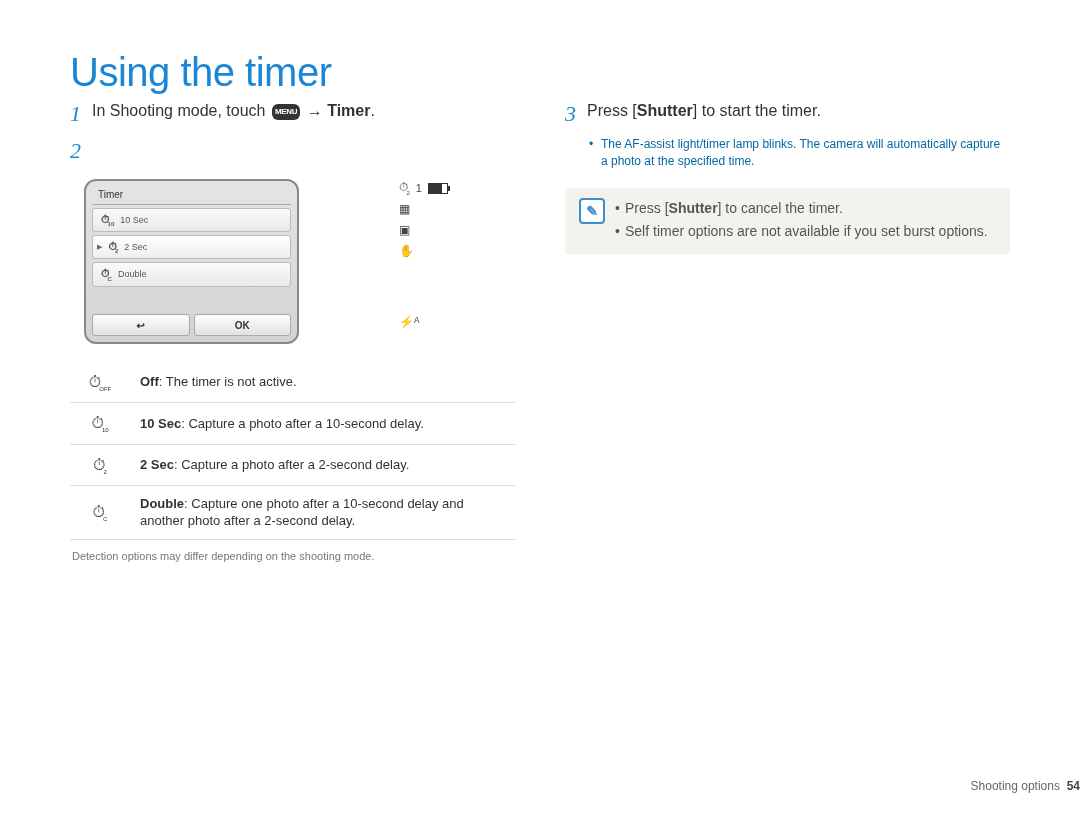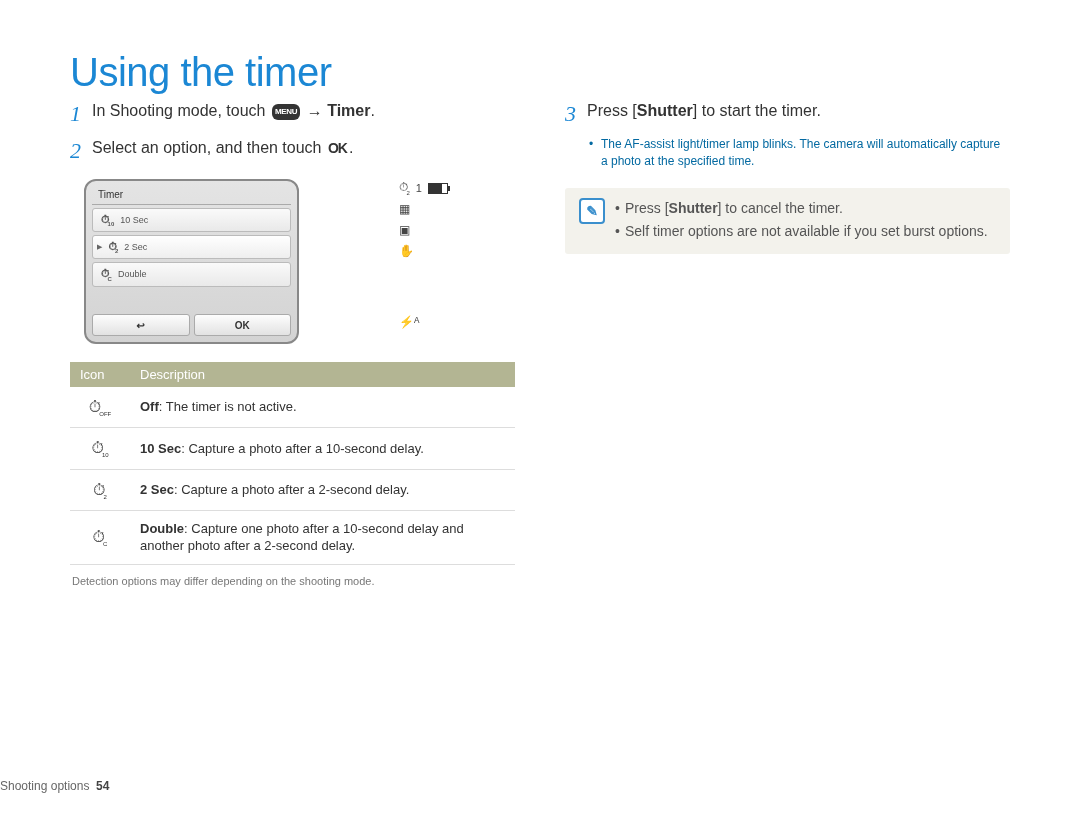--- a/index.html
+++ b/index.html
@@ -265,21 +265,21 @@
   .note-list .nb::before {
     content: "•";
     position: absolute;
     left: 0;
   }
   .footer {
     position: absolute;
     bottom: 22px;
     left: 0;
     right: 0;
-    text-align: left;
+    text-align: right;
     font-size: 12px;
     color: #666;
   }
   .footer .pgnum {
     font-weight: bold;
     color: #444;
   }
 </style>
 </head>
 <body>
@@ -293,23 +293,20 @@
 
     <div class="step">
       <span class="step-num">1</span>
       <span class="step-text">
         <span>In Shooting mode, touch </span><span class="menu-chip">MENU</span><span> → </span><b>Timer</b><span>.</span>
       </span>
     </div>
 
     <div class="step">
       <span class="step-num">2</span>
-      <span class="step-text">
-        <span>Select an option, and then touch </span><b class="ok-glyph">OK</b><span>.</span>
-      </span>
     </div>
 
     <div class="device-shot">
       <div class="lcd">
         <div class="lcd-title">Timer</div>
         <div class="lcd-row">
           <span class="timer-ico">⏱<span class="timer-sub">10</span></span>
           <span>10 Sec</span>
         </div>
         <div class="lcd-row selected">
@@ -342,24 +339,20 @@
             </div>
         <div style="height:50px"></div>
         <div class="status-row">
               <span class="status-icon">⚡ᴬ</span>
             </div>
       </div>
     </div>
 
     <table class="icon-table">
       <tbody>
-            <tr>
-        <th>Icon</th>
-        <th>Description</th>
-      </tr>
       <tr>
         <td class="icon-cell">⏱<span class="timer-sub">OFF</span></td>
         <td><b>Off</b><span>: The timer is not active.</span></td>
       </tr>
       <tr>
         <td class="icon-cell">⏱<span class="timer-sub">10</span></td>
         <td><b>10 Sec</b><span>: Capture a photo after a 10-second delay.</span></td>
       </tr>
       <tr>
         <td class="icon-cell">⏱<span class="timer-sub">2</span></td>

